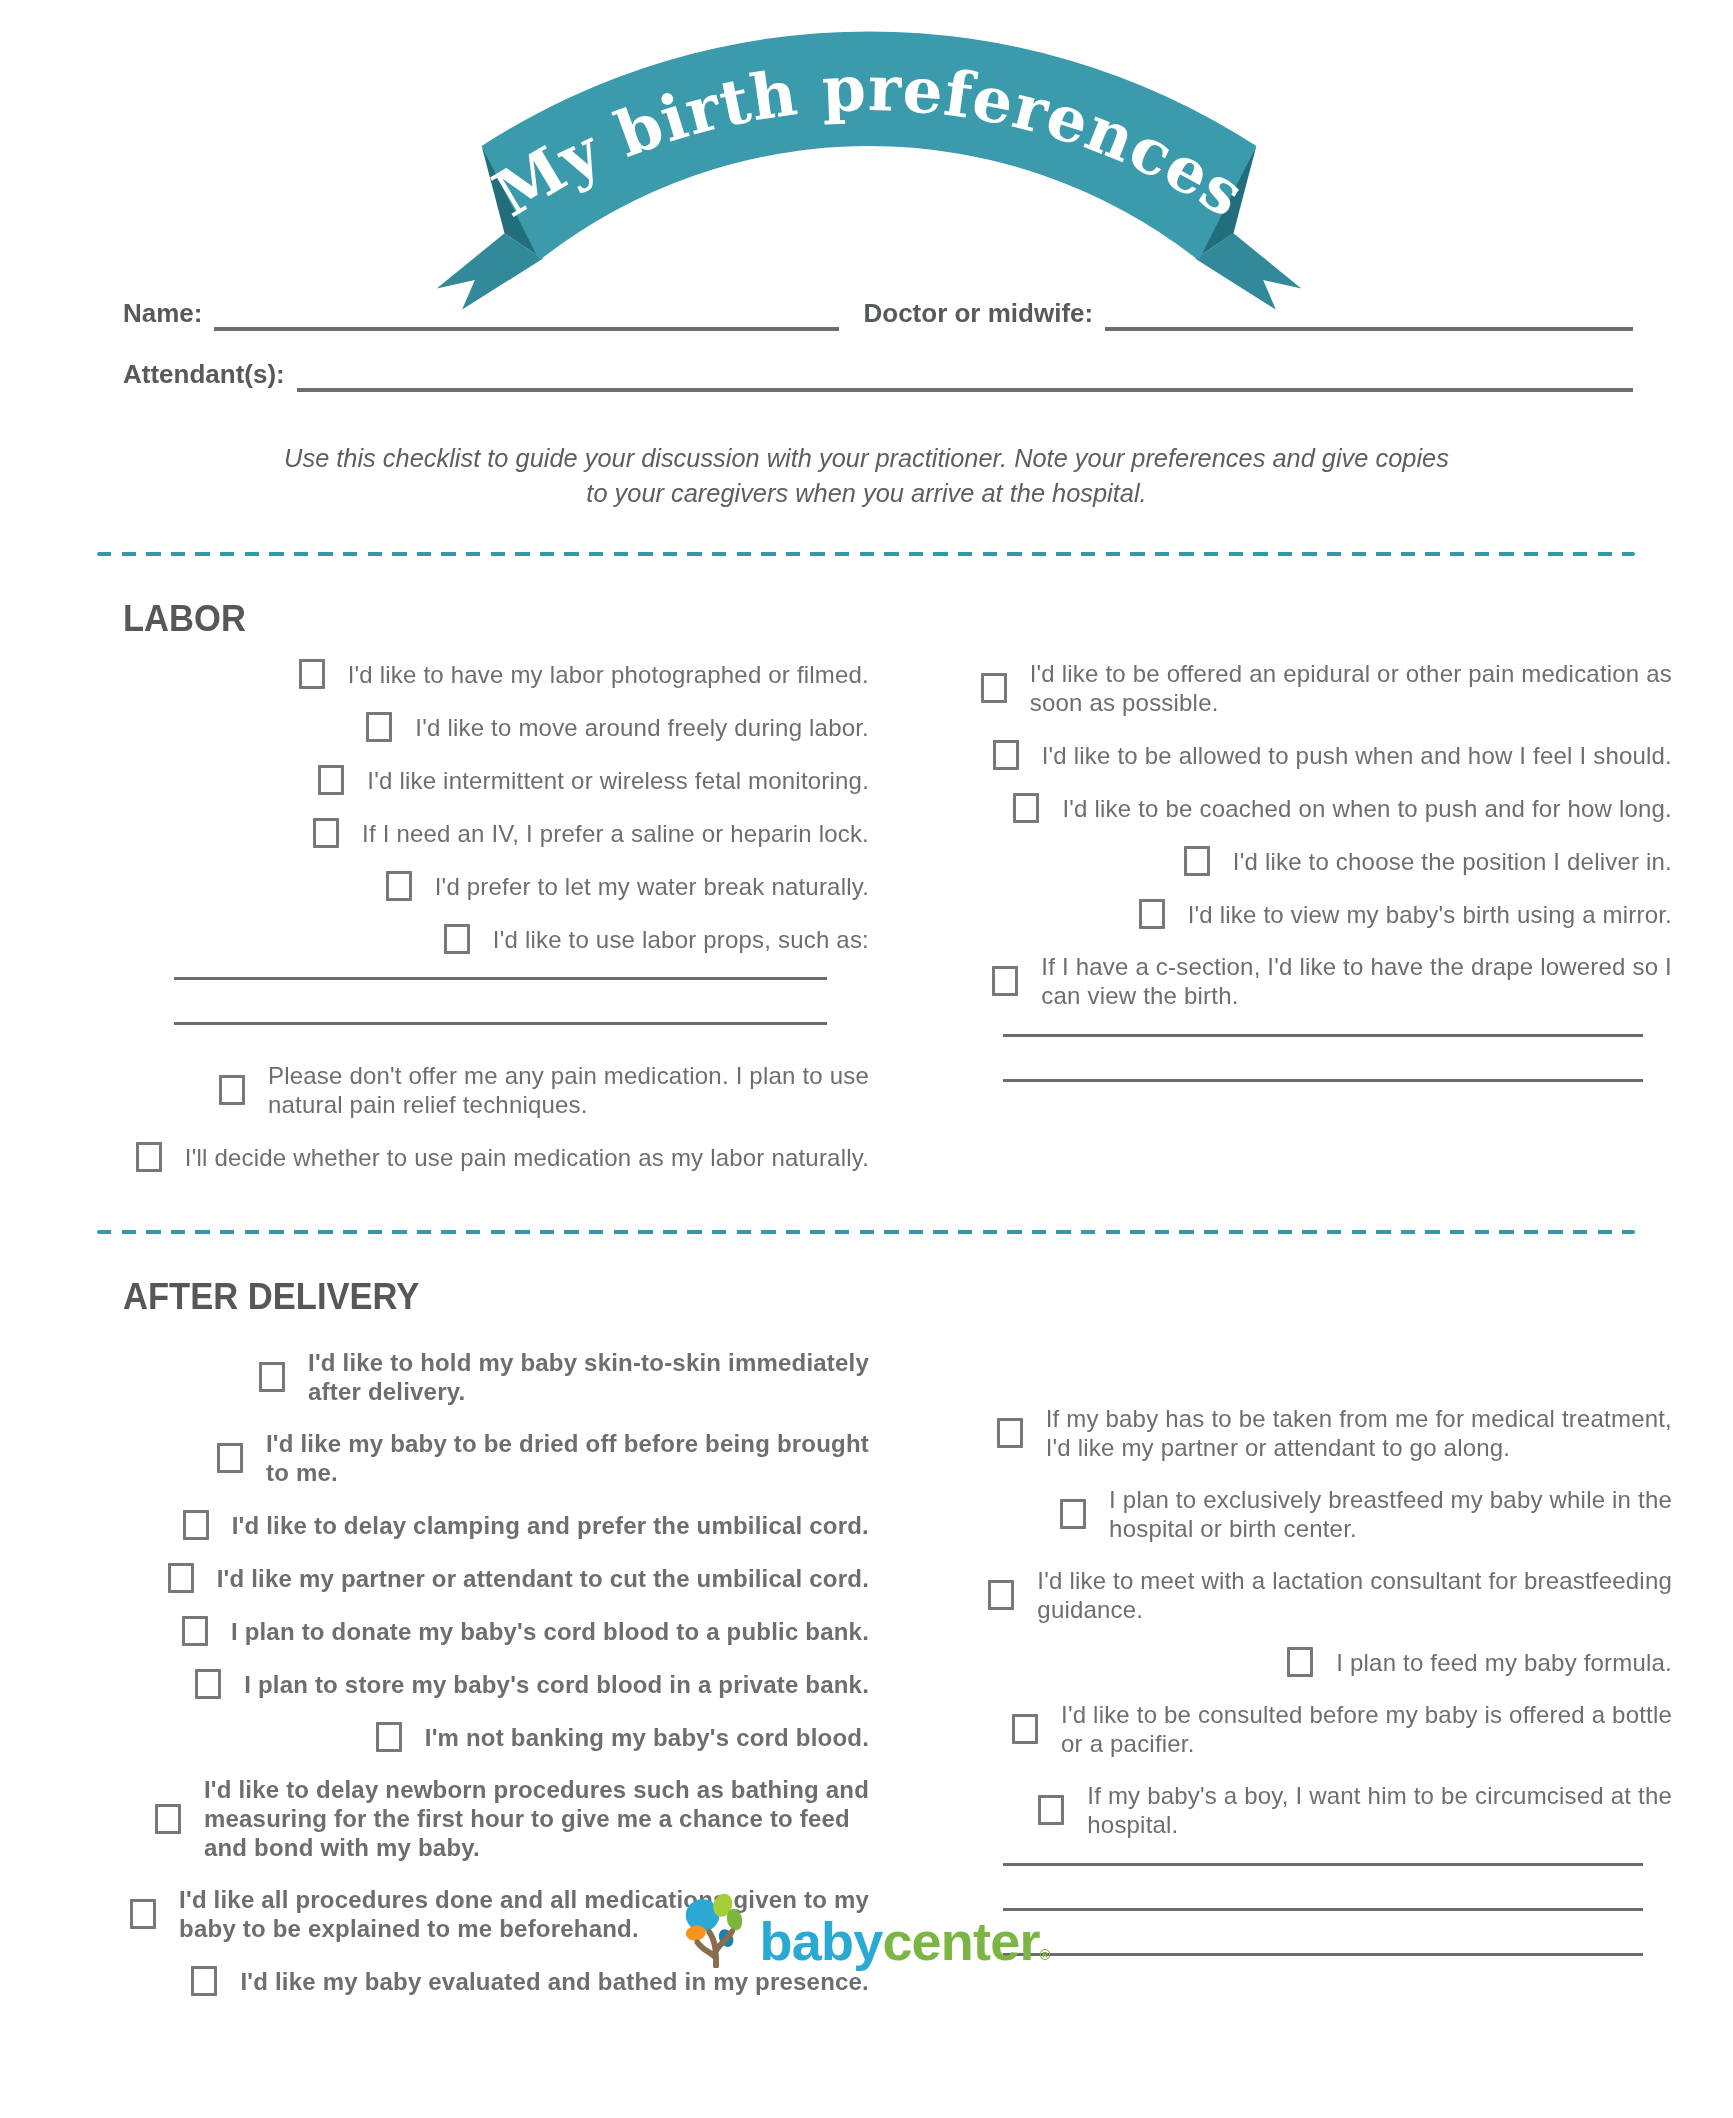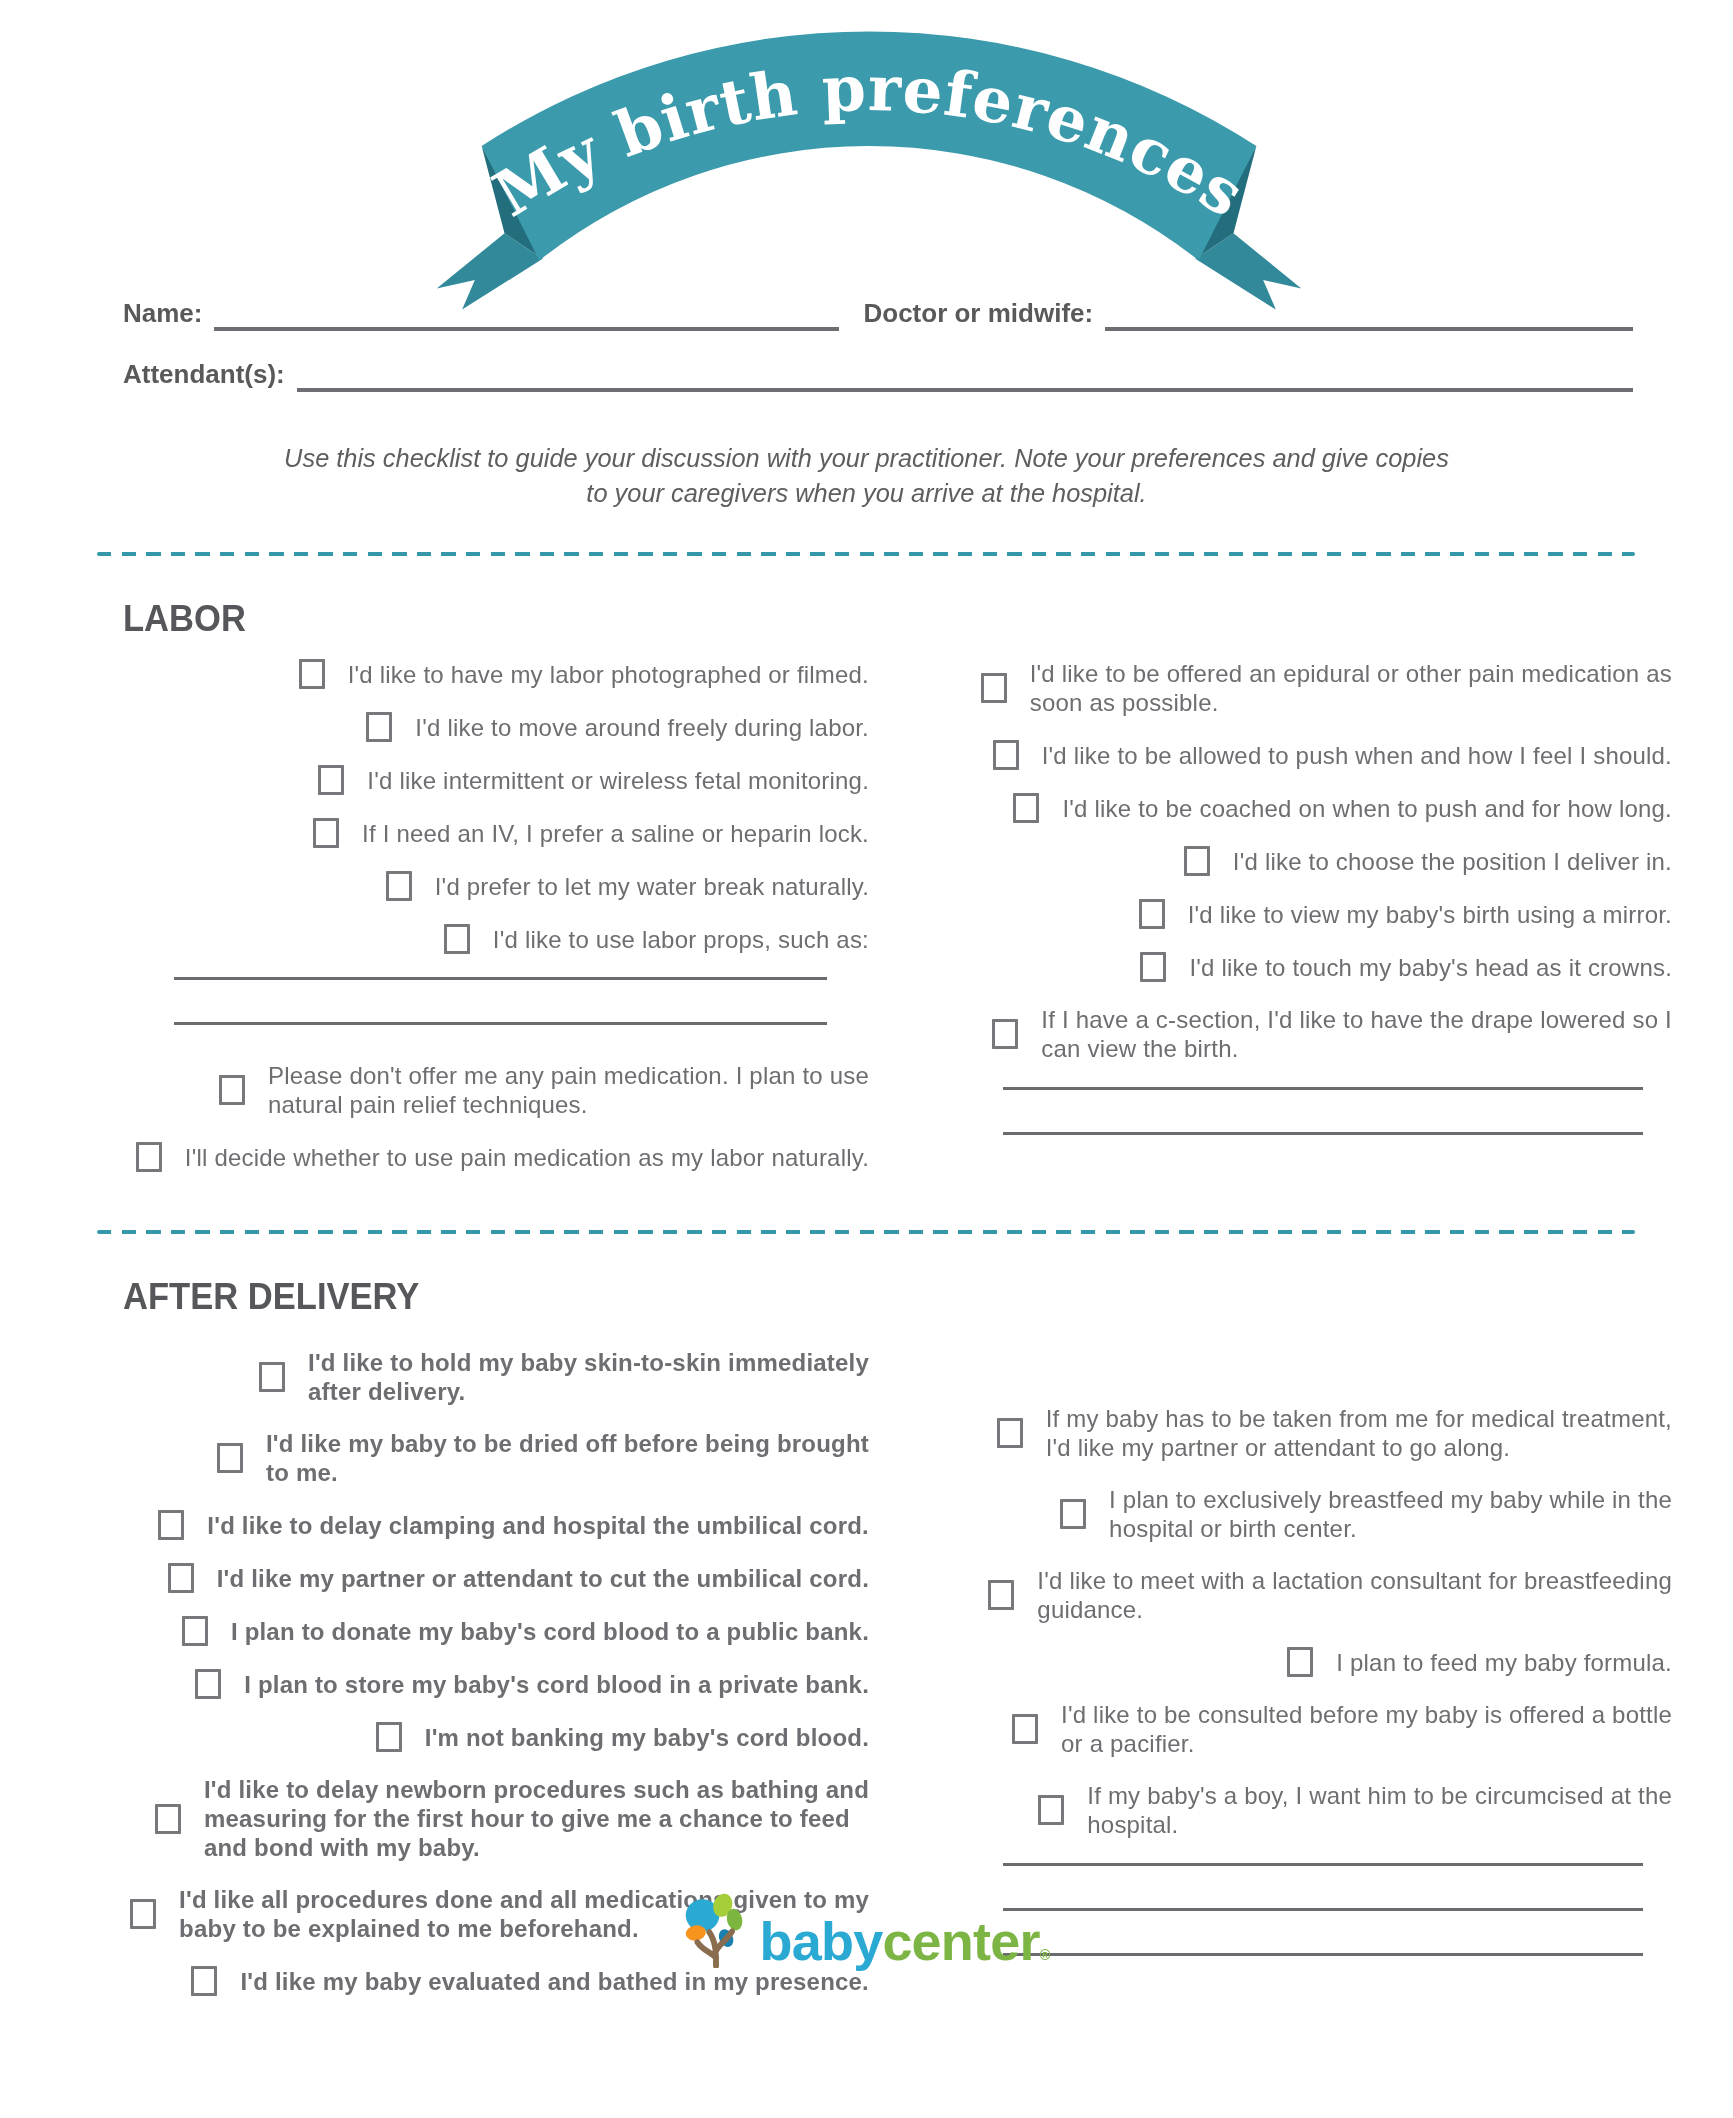--- a/index.html
+++ b/index.html
@@ -165,24 +165,20 @@
     <div class="item">
       <span class="checkbox"></span>
       <span class="item-text">I'd like to choose the position I deliver in.</span>
     </div>
     <div class="item">
       <span class="checkbox"></span>
       <span class="item-text">I'd like to view my baby's birth using a mirror.</span>
     </div>
     <div class="item">
       <span class="checkbox"></span>
-      <span class="item-text">I'd like to touch my baby's head as it crowns.</span>
-    </div>
-    <div class="item">
-      <span class="checkbox"></span>
       <span class="item-text">If I have a c-section, I'd like to have the drape lowered so I
 can view the birth.</span>
     </div>
     <div class="write-lines" style="margin-left: 68px;">
       <div class="write-line" style="width: 640px;"></div>
       <div class="write-line" style="width: 640px;"></div>
     </div>
   </div>
 
 <div class="sec-heading" id="after-heading">AFTER DELIVERY</div>
@@ -192,21 +188,21 @@
       <span class="item-text">I'd like to hold my baby skin-to-skin immediately
 after delivery.</span>
     </div>
     <div class="item">
       <span class="checkbox"></span>
       <span class="item-text">I'd like my baby to be dried off before being brought
 to me.</span>
     </div>
     <div class="item">
       <span class="checkbox"></span>
-      <span class="item-text">I'd like to delay clamping and hospital the umbilical cord.</span>
+      <span class="item-text">I'd like to delay clamping and prefer the umbilical cord.</span>
     </div>
     <div class="item">
       <span class="checkbox"></span>
       <span class="item-text">I'd like my partner or attendant to cut the umbilical cord.</span>
     </div>
     <div class="item">
       <span class="checkbox"></span>
       <span class="item-text">I plan to donate my baby's cord blood to a public bank.</span>
     </div>
     <div class="item">

